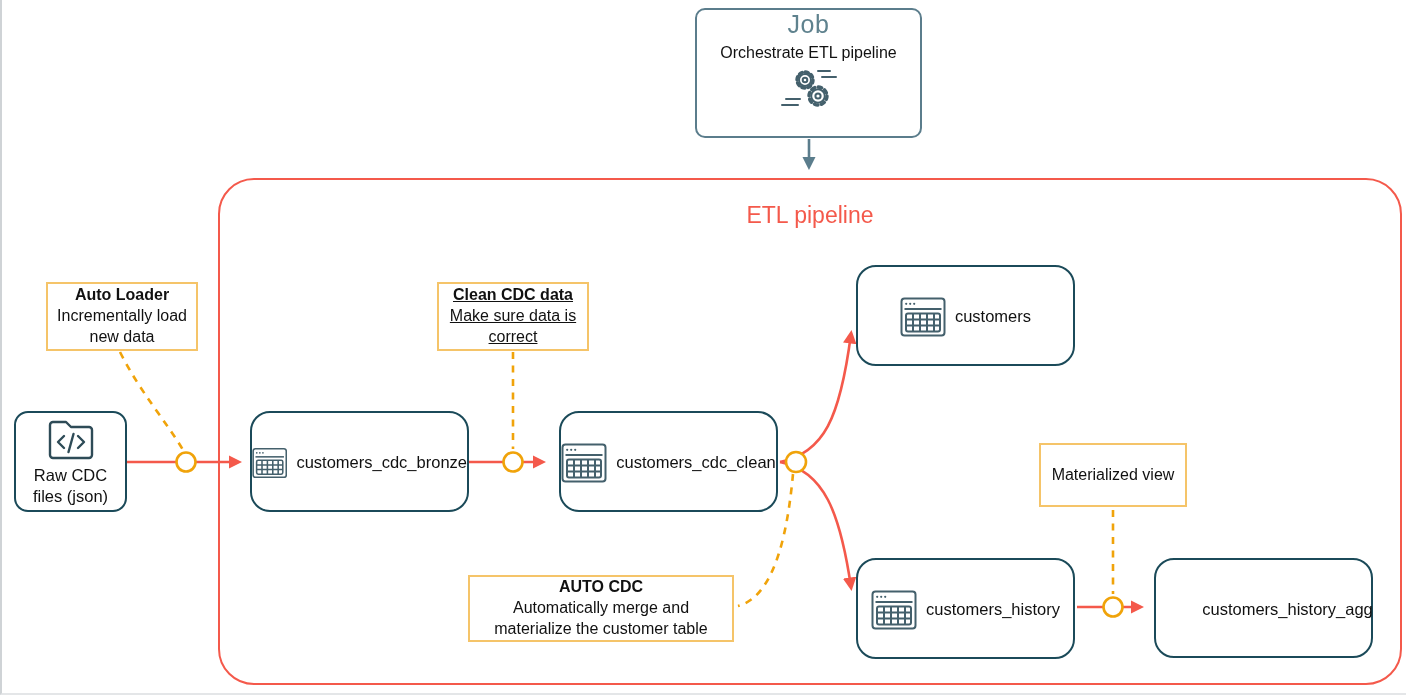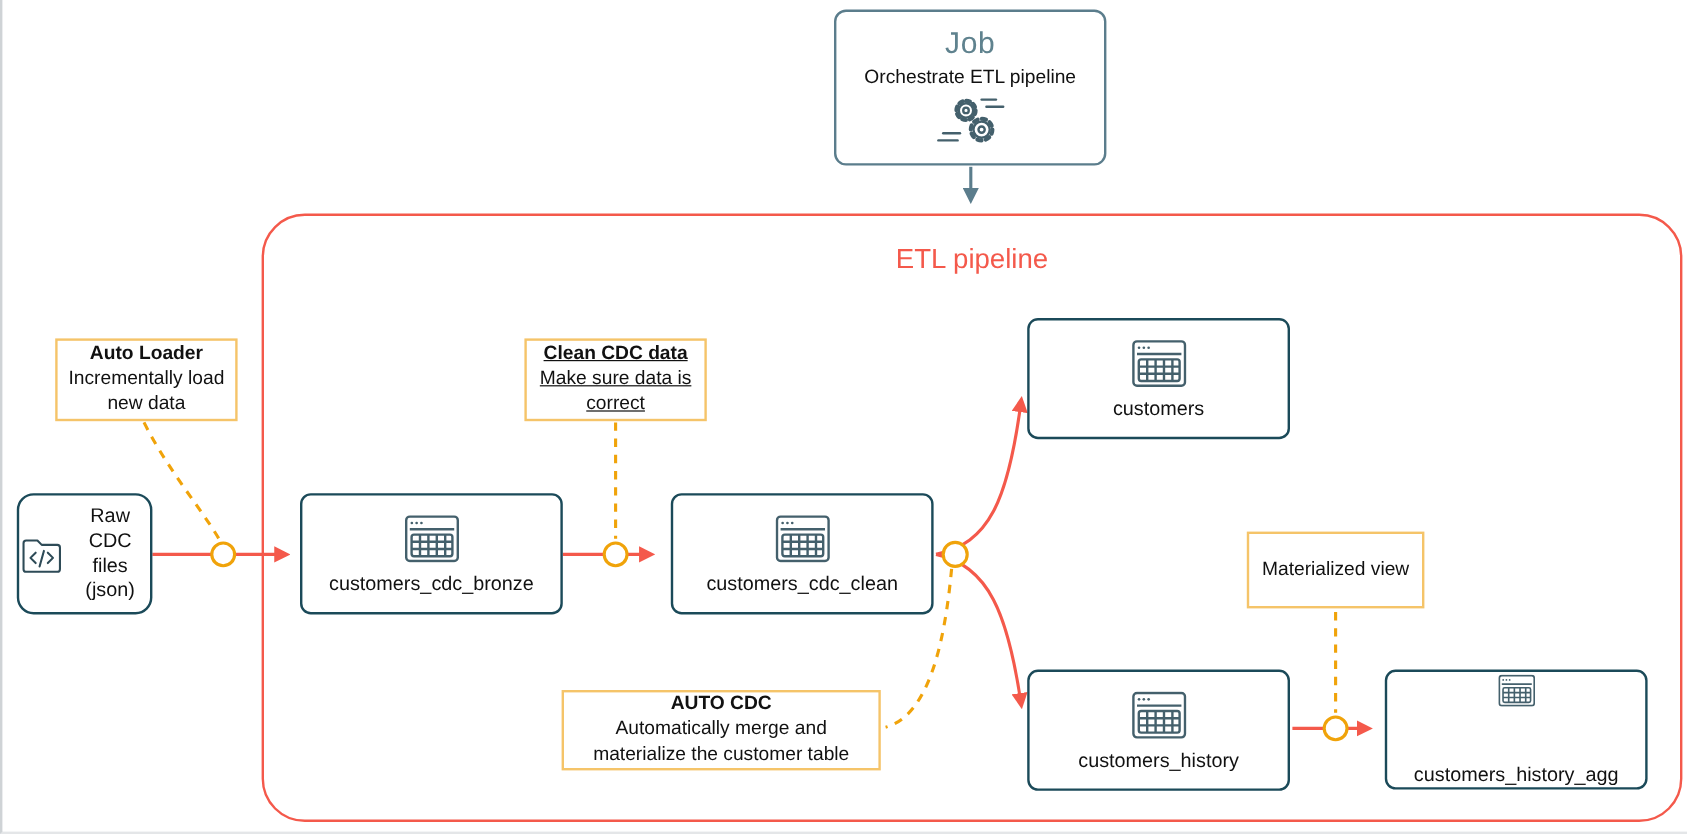--- a/index.html
+++ b/index.html
@@ -22,41 +22,41 @@
   }
   .etl-label{
     position:absolute;left:0;top:22px;width:100%;
     text-align:center;font-size:23px;font-weight:500;color:#f4594b;
   }
   
   .job-box{
     left:693px;top:8px;width:227px;height:130px;
     border:2.5px solid #5b7d8c;border-radius:10px;background:#fff;
     display:flex;flex-direction:column;align-items:center;justify-content:flex-start;
-    padding-top:12px;
+    padding-top:0;
   }
   .job-title{font-size:25px;color:#5f828e;font-weight:500;letter-spacing:0.5px;}
   .job-sub{font-size:16px;color:#111;margin-top:5px;}
   .job-icon{margin-top:4px;}
   
   .node{
-    border:2.5px solid #1b4a59;border-radius:9px;background:#fff;
-    display:flex;flex-direction:column;align-items:center;justify-content:center;
+    border:2.5px solid #1b4a59;border-radius:20px;background:#fff;
+    display:flex;align-items:center;justify-content:center;
     gap:9px;padding-top:2px;
   }
   .node .label{font-size:16.5px;color:#111;white-space:nowrap;}
   .n-bronze{left:248px;top:411px;width:219px;height:101px;}
   .n-clean{left:557px;top:411px;width:219px;height:101px;}
   .n-customers{left:854px;top:265px;width:219px;height:101px;}
   .n-history{left:854px;top:558px;width:219px;height:101px;}
   .n-historyagg{left:1152px;top:558px;width:219px;height:100px;gap:48px;}
   .n-source{
     left:12px;top:411px;width:113px;height:101px;
     border:2.5px solid #1b4a59;border-radius:14px;background:#fff;
-    display:flex;flex-direction:row;align-items:center;justify-content:center;gap:5px;
+    display:flex;flex-direction:column;align-items:center;justify-content:center;gap:5px;
   }
   .n-source .label{font-size:16.5px;color:#111;text-align:center;line-height:1.25;width:92px;}
   
   .annot{
     border:2px solid #f5c469;background:#fff;
     display:flex;flex-direction:column;align-items:center;justify-content:center;
     text-align:center;font-size:16px;line-height:1.3;color:#111;padding:4px 6px;
   }
   .annot .t{font-weight:bold;}
   .a-autoloader{left:44px;top:282px;width:152px;height:69px;}

